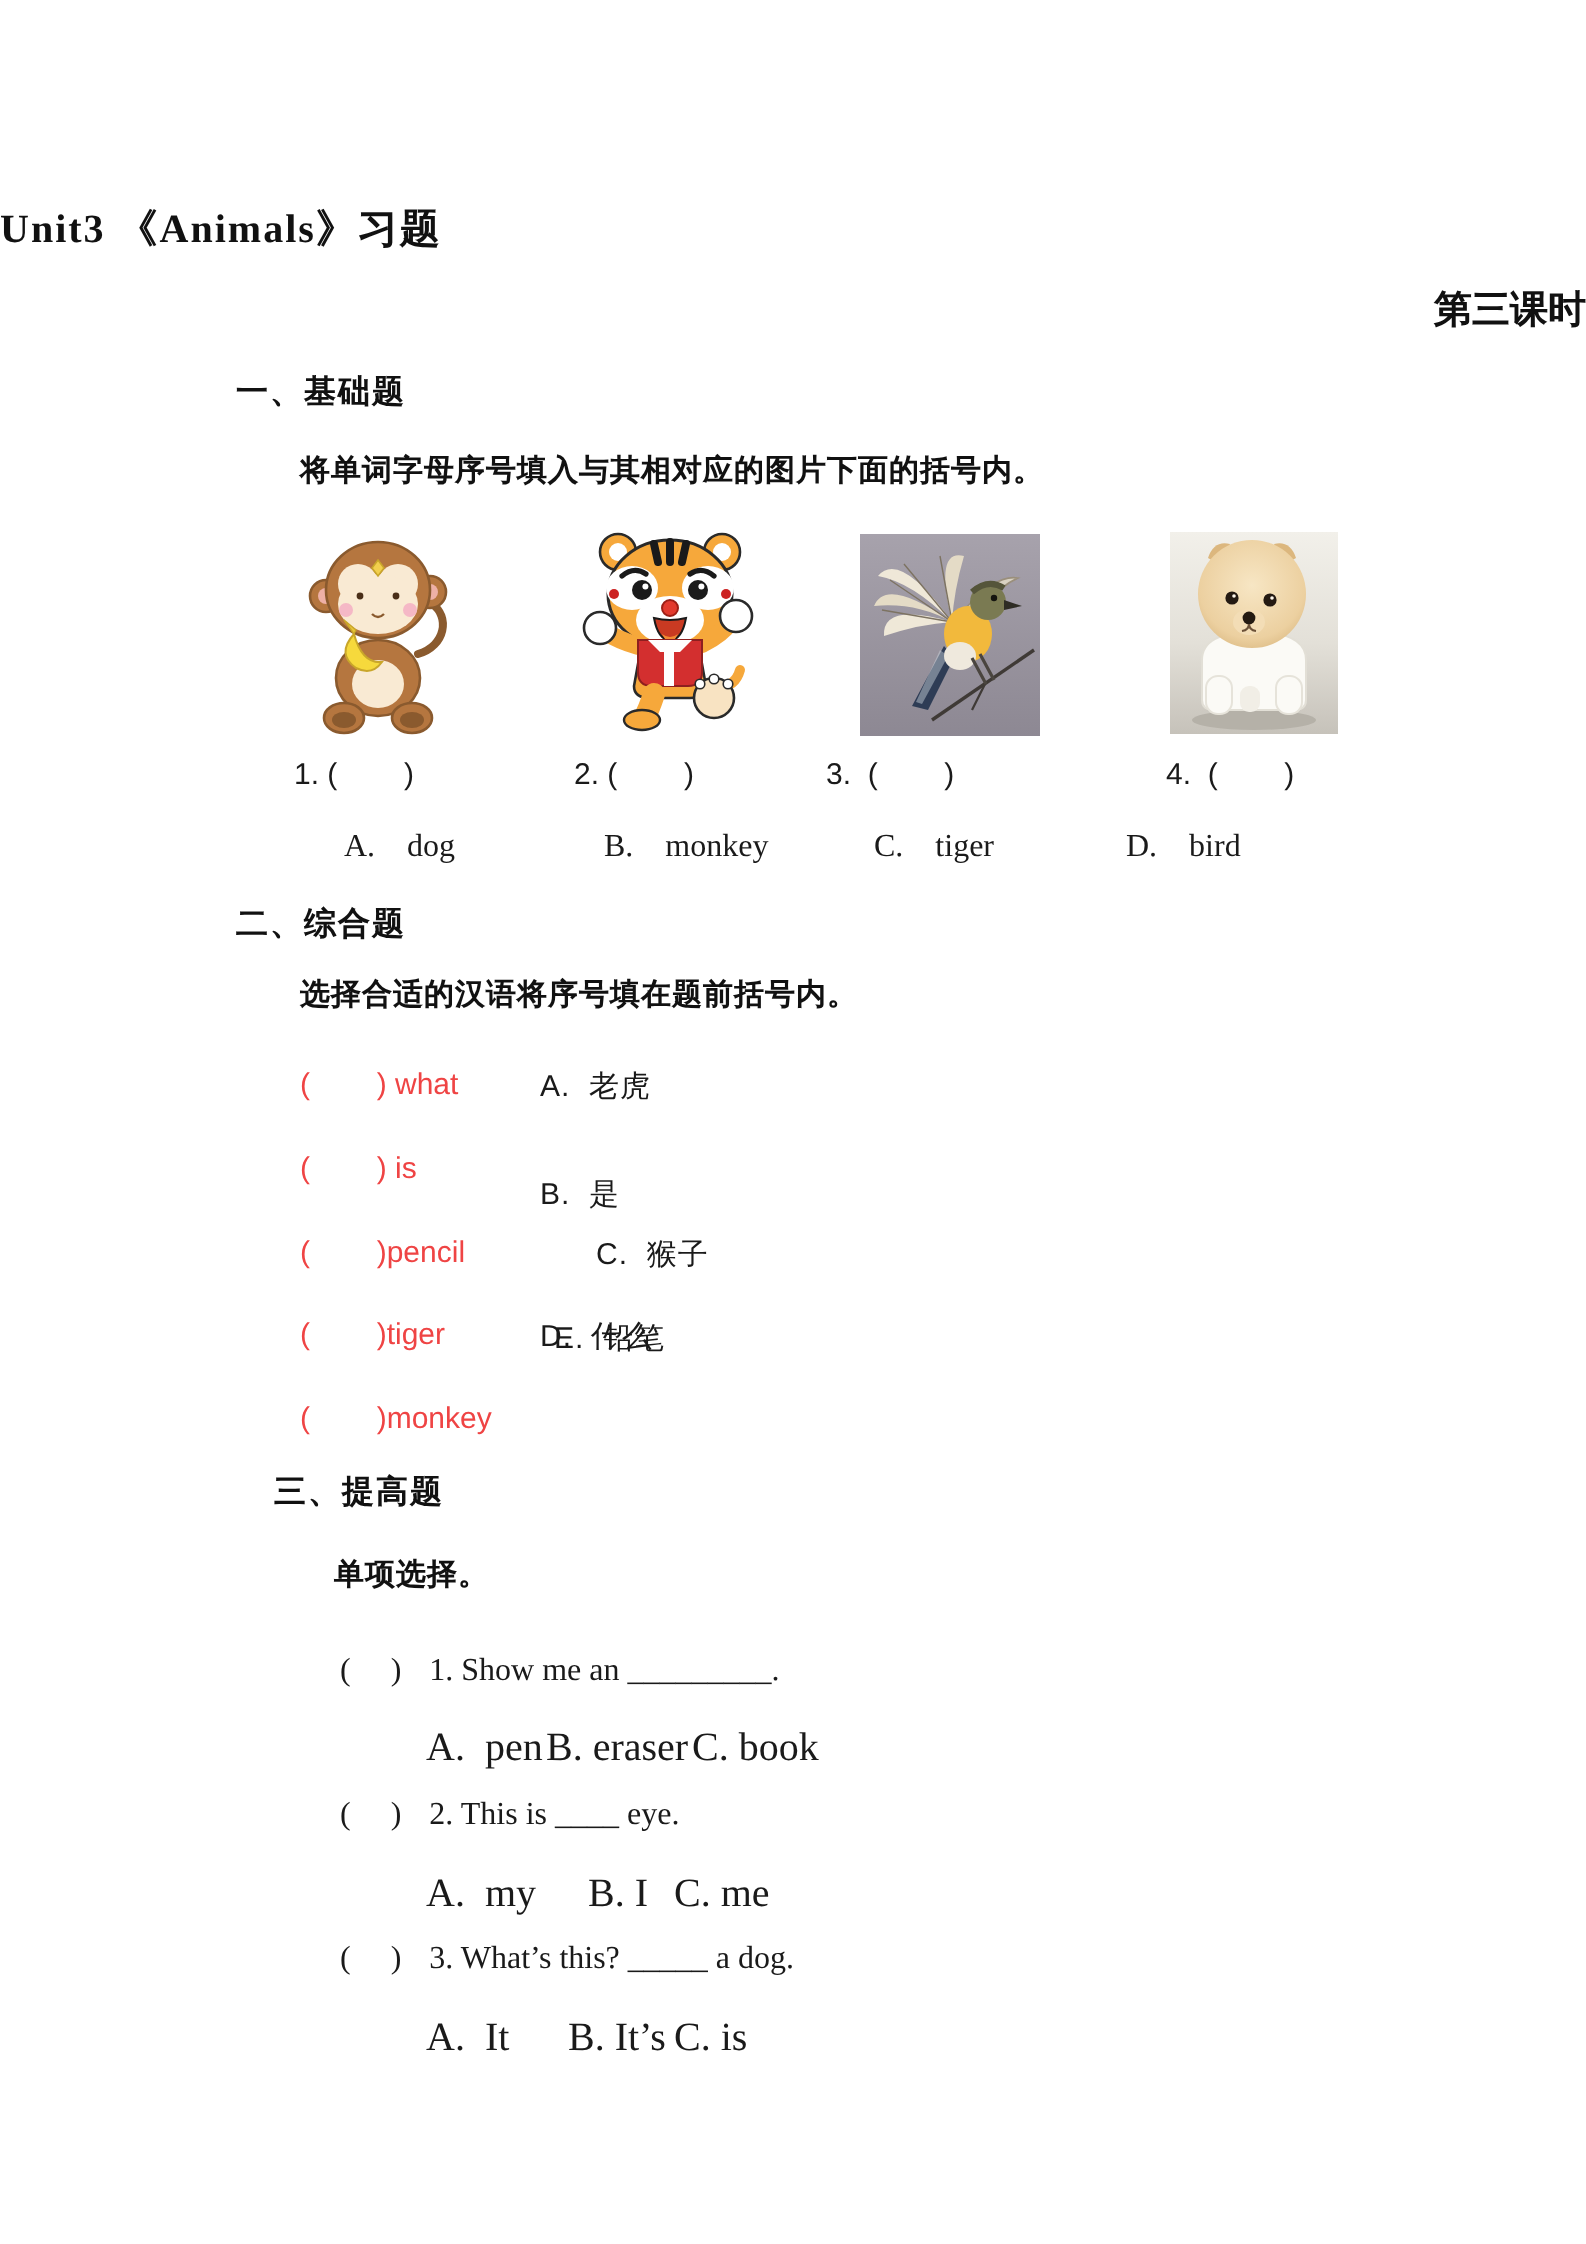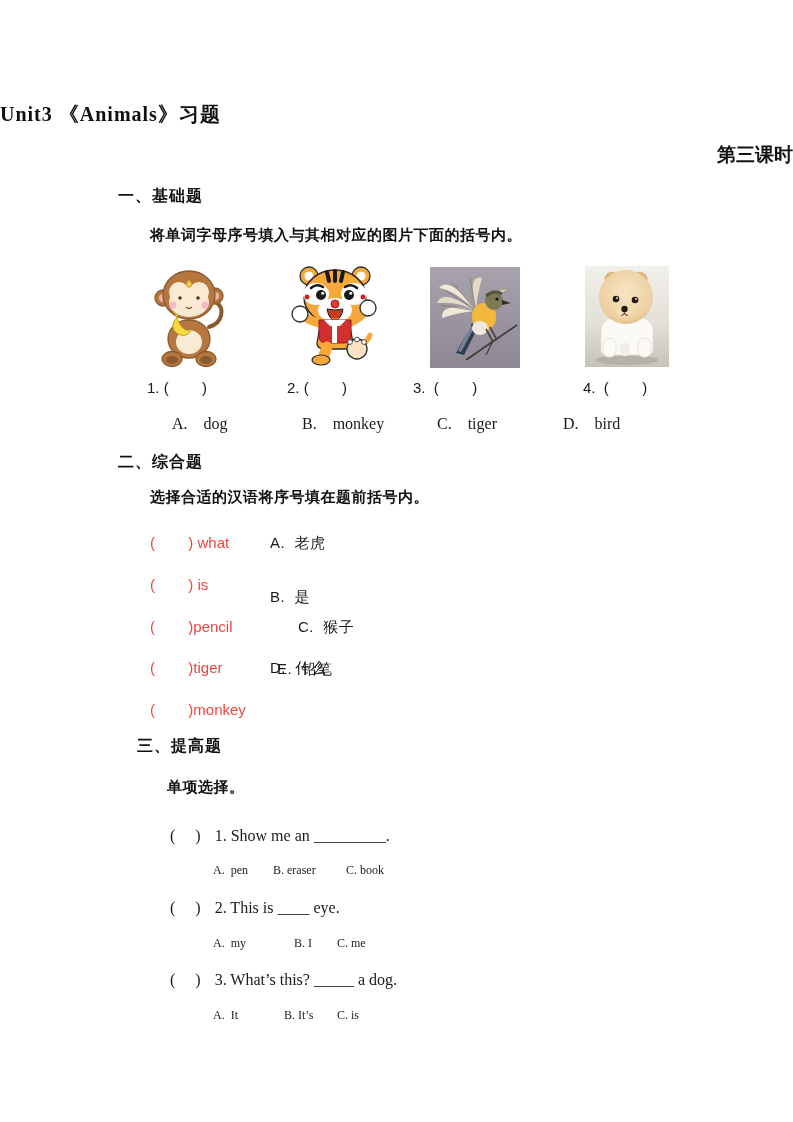--- a/index.html
+++ b/index.html
@@ -25,21 +25,21 @@
   .sec-head{font-size:16px;font-weight:700;letter-spacing:1px;font-family:Liberation Serif, serif;}
   .sec-instr{font-size:15px;font-weight:700;letter-spacing:0.5px;}
   .pic{overflow:hidden;}
   .pic svg{display:block;width:100%;height:100%;}
   .num-item{font-size:15px;color:#1a1a1a;}
   .word-opt{font-family:"Liberation Serif",serif;font-size:16px;color:#1a1a1a;}
   .pair-left{font-size:15px;color:#ef4444;}
   .pair-right{font-size:15px;color:#1a1a1a;letter-spacing:0.5px;}
   .q-row{font-family:"Liberation Serif",serif;font-size:16px;color:#1a1a1a;display:flex;}
   .q-bracket{white-space:pre;margin-right:14px;}
-  .q-opts{font-family:"Liberation Serif",serif;font-size:12px;color:#1a1a1a;display:flex;}
+  .q-opts{font-family:"Liberation Serif",serif;font-size:20px;color:#1a1a1a;display:flex;}
   .q-opts span{white-space:pre;display:inline-block;}
 </style>
 </head>
 <body>
 
 <div class="page">
 
   <div class="abs title">Unit3 《Animals》习题</div>
   <div class="abs subtitle">第三课时</div>
 

